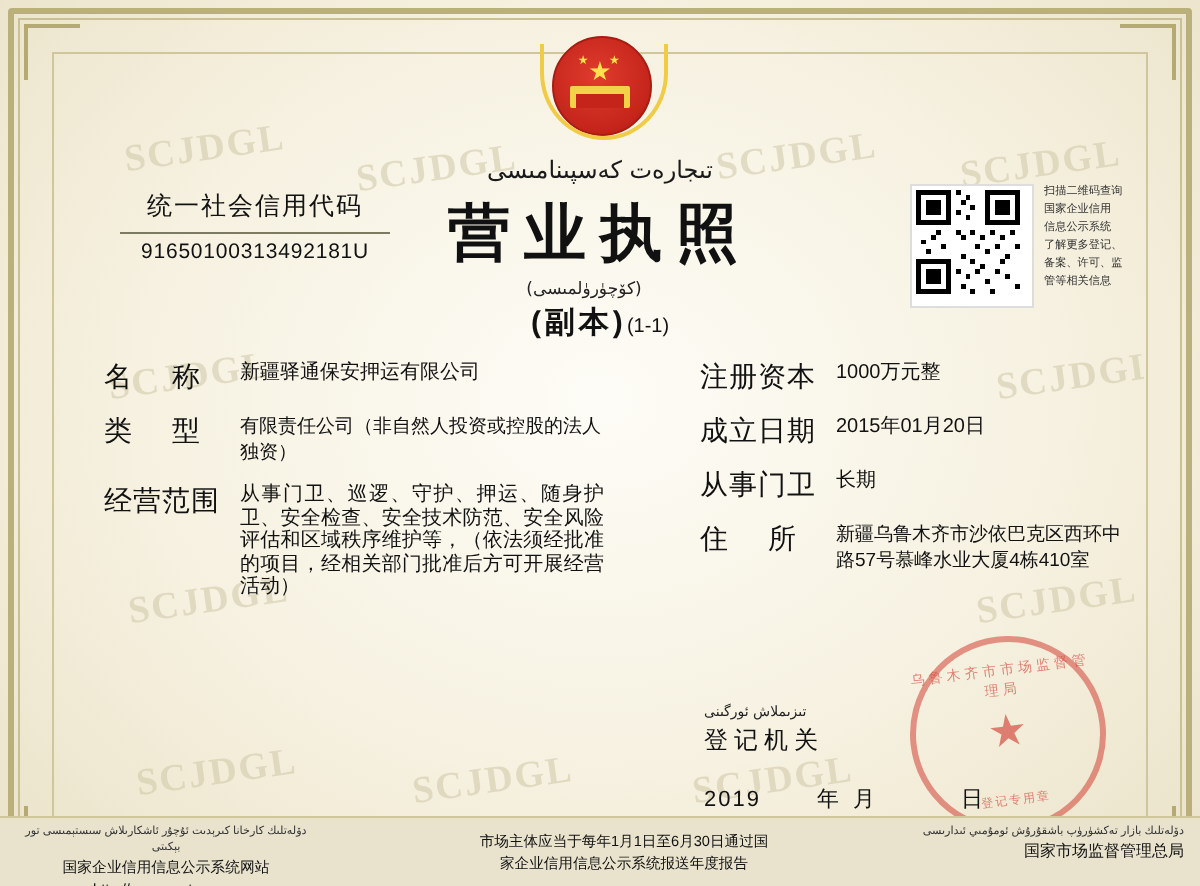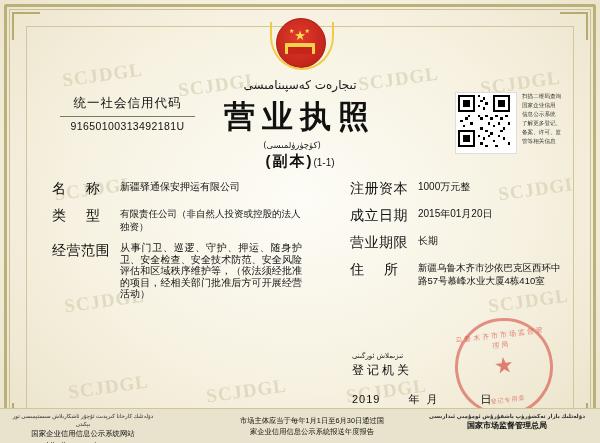--- a/index.html
+++ b/index.html
@@ -167,22 +167,22 @@
   .foot-left{
     position:absolute;left:8px;top:3px;width:150px;text-align:center;
     font-size:5.6px;line-height:8px;color:#333;
   }
   .foot-left .cn{font-size:7.4px;line-height:11px;color:#111;}
   .foot-center{
     position:absolute;left:232px;top:6px;width:160px;text-align:center;
     font-size:7.3px;line-height:11px;color:#111;
   }
   .foot-right{
-    position:absolute;right:8px;top:3px;width:170px;text-align:center;
-    font-size:5.6px;line-height:8px;color:#333;font-weight:bold;
+    position:absolute;right:8px;top:3px;width:170px;text-align:right;
+    font-size:5.6px;line-height:8px;color:#333;
   }
   .foot-right .cn{font-size:8px;line-height:12px;color:#111;}
 </style>
 </head>
 <body>
 
 <div class="license">
 
   <div class="border-outer"></div>
   <div class="border-mid"></div>
@@ -313,21 +313,21 @@
     <div class="col-right">
       <div class="row">
         <div class="lbl tight">注册资本</div>
         <div class="val big">1000万元整</div>
       </div>
       <div class="row">
         <div class="lbl tight">成立日期</div>
         <div class="val big">2015年01月20日</div>
       </div>
       <div class="row">
-        <div class="lbl tight">营业期限</div>
+        <div class="lbl tight">从事门卫</div>
         <div class="val big">长期</div>
       </div>
       <div class="row">
         <div class="lbl">住　所</div>
         <div class="val">新疆乌鲁木齐市沙依巴克区西环中路57号慕峰水业大厦4栋410室</div>
       </div>
     </div>
   </div>
 
   <div class="registrar-arabic">تىزىملاش ئورگىنى</div>

